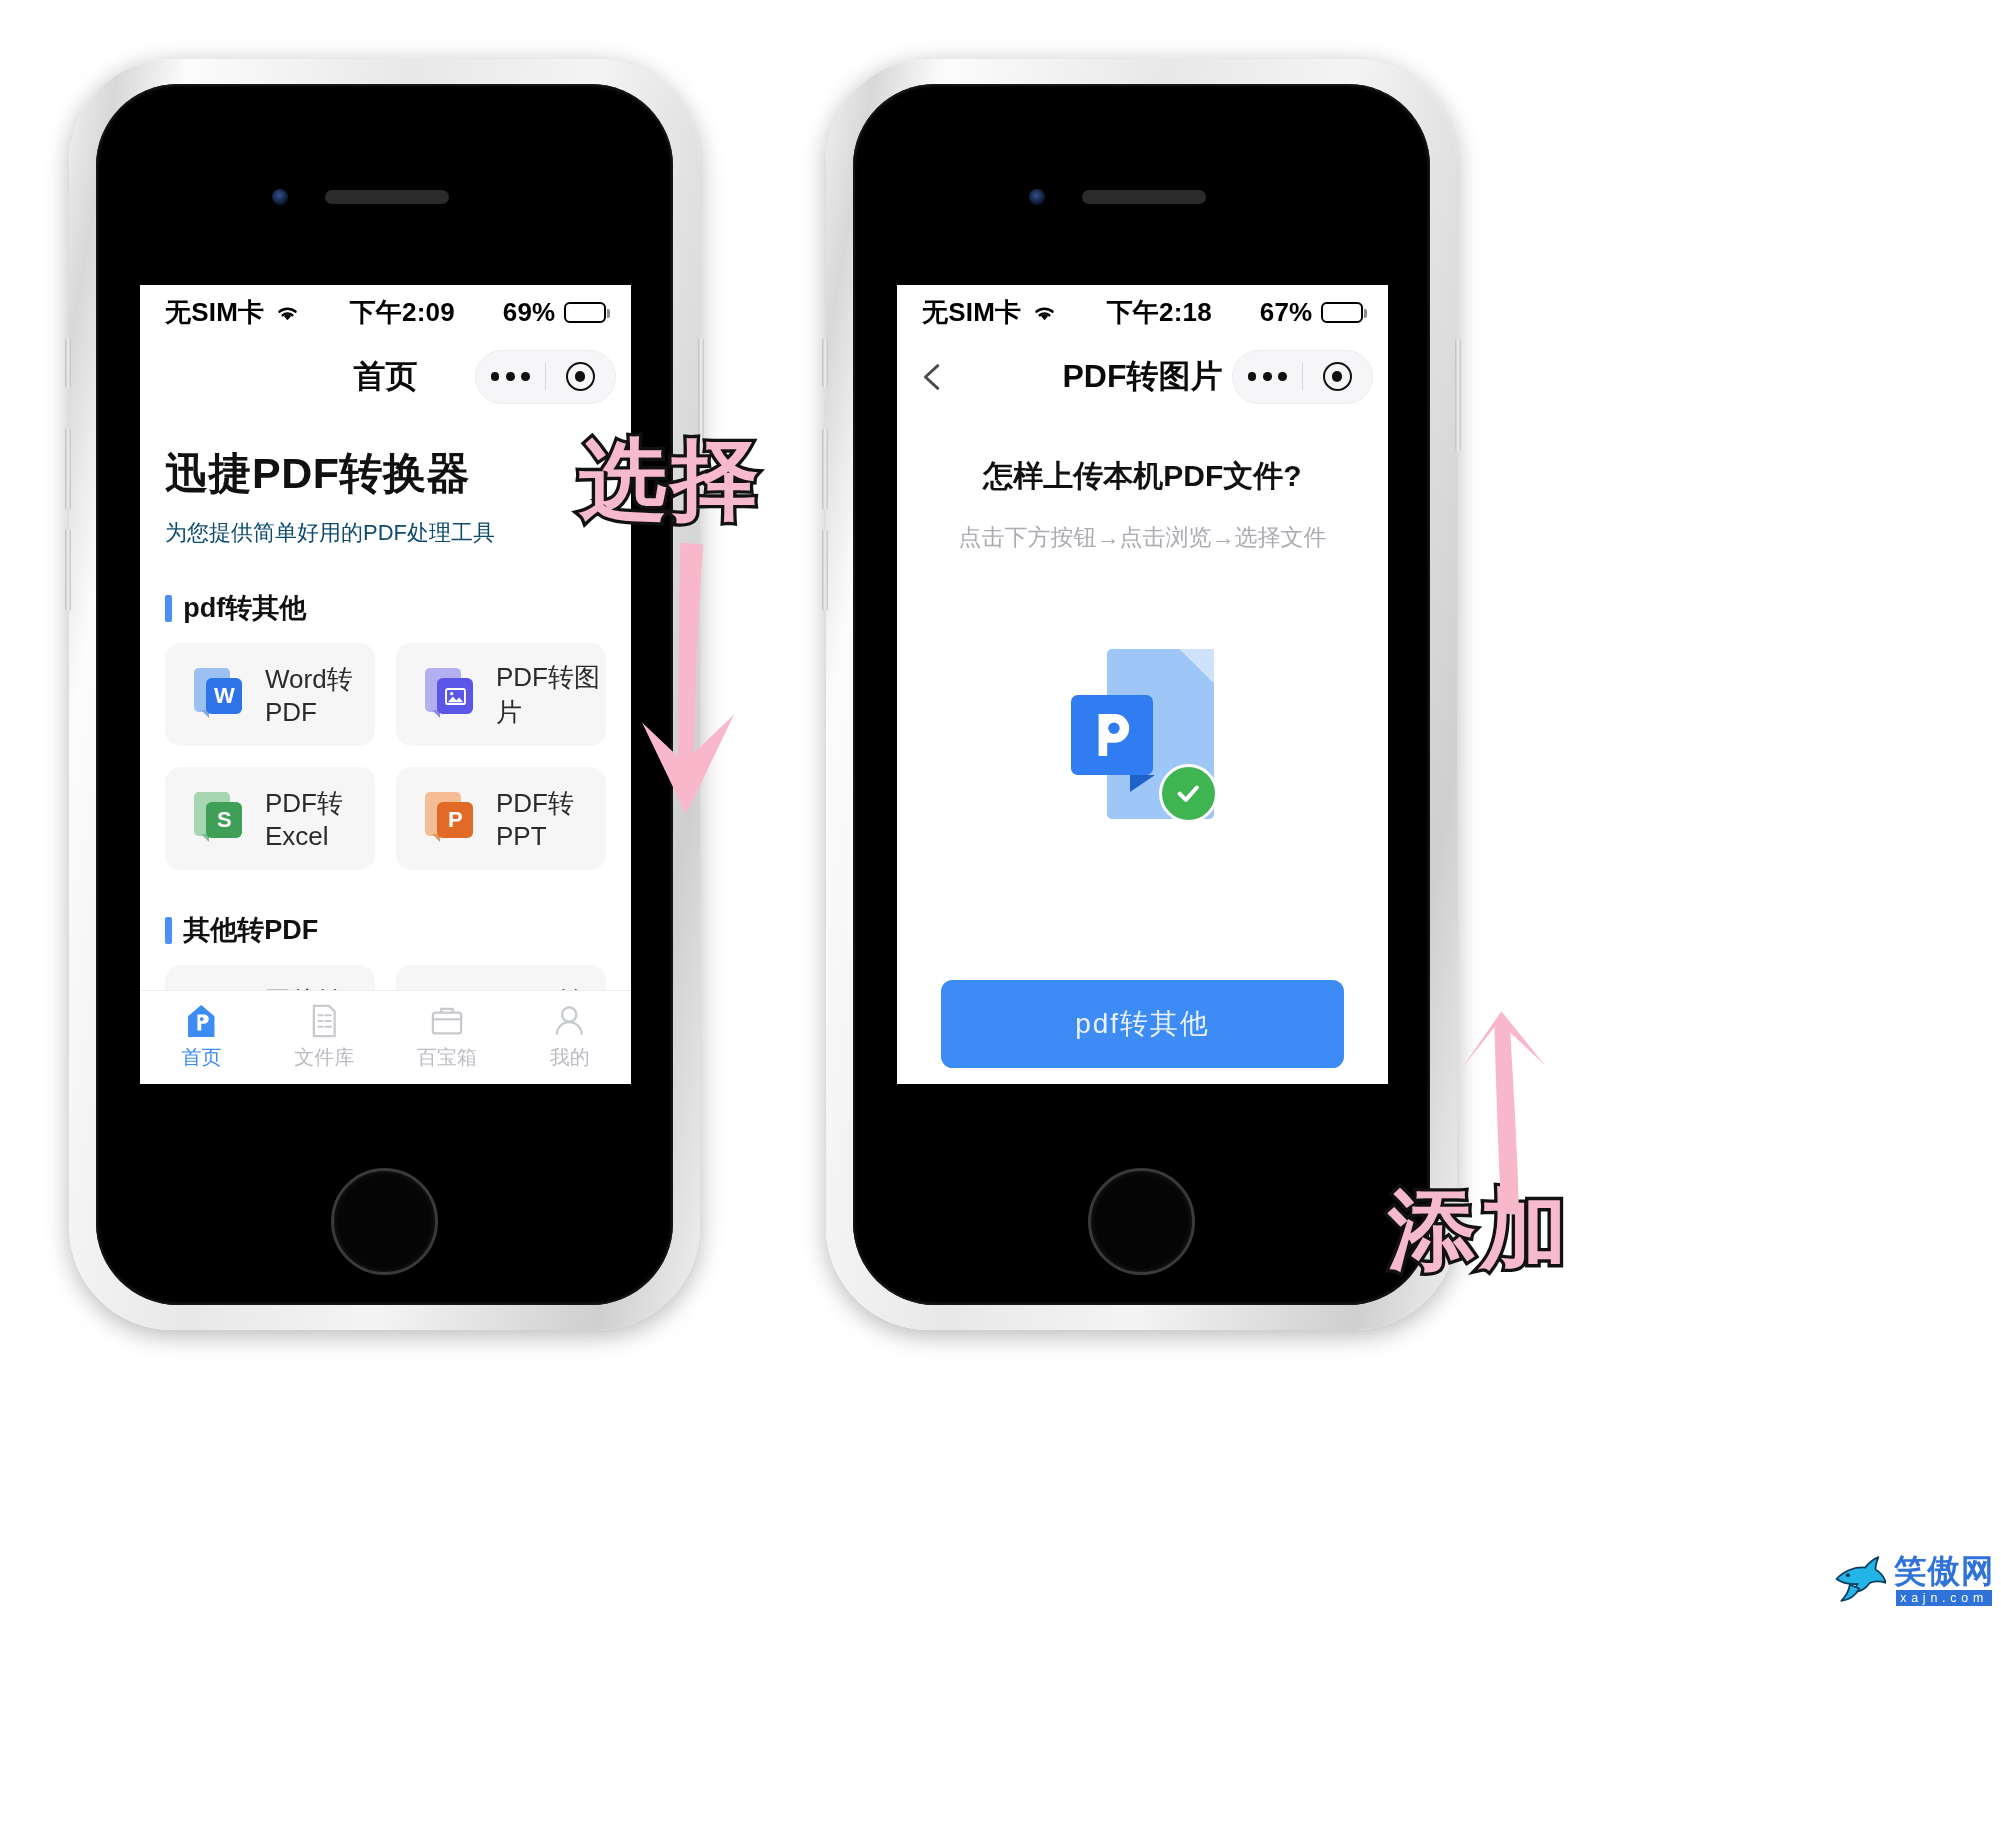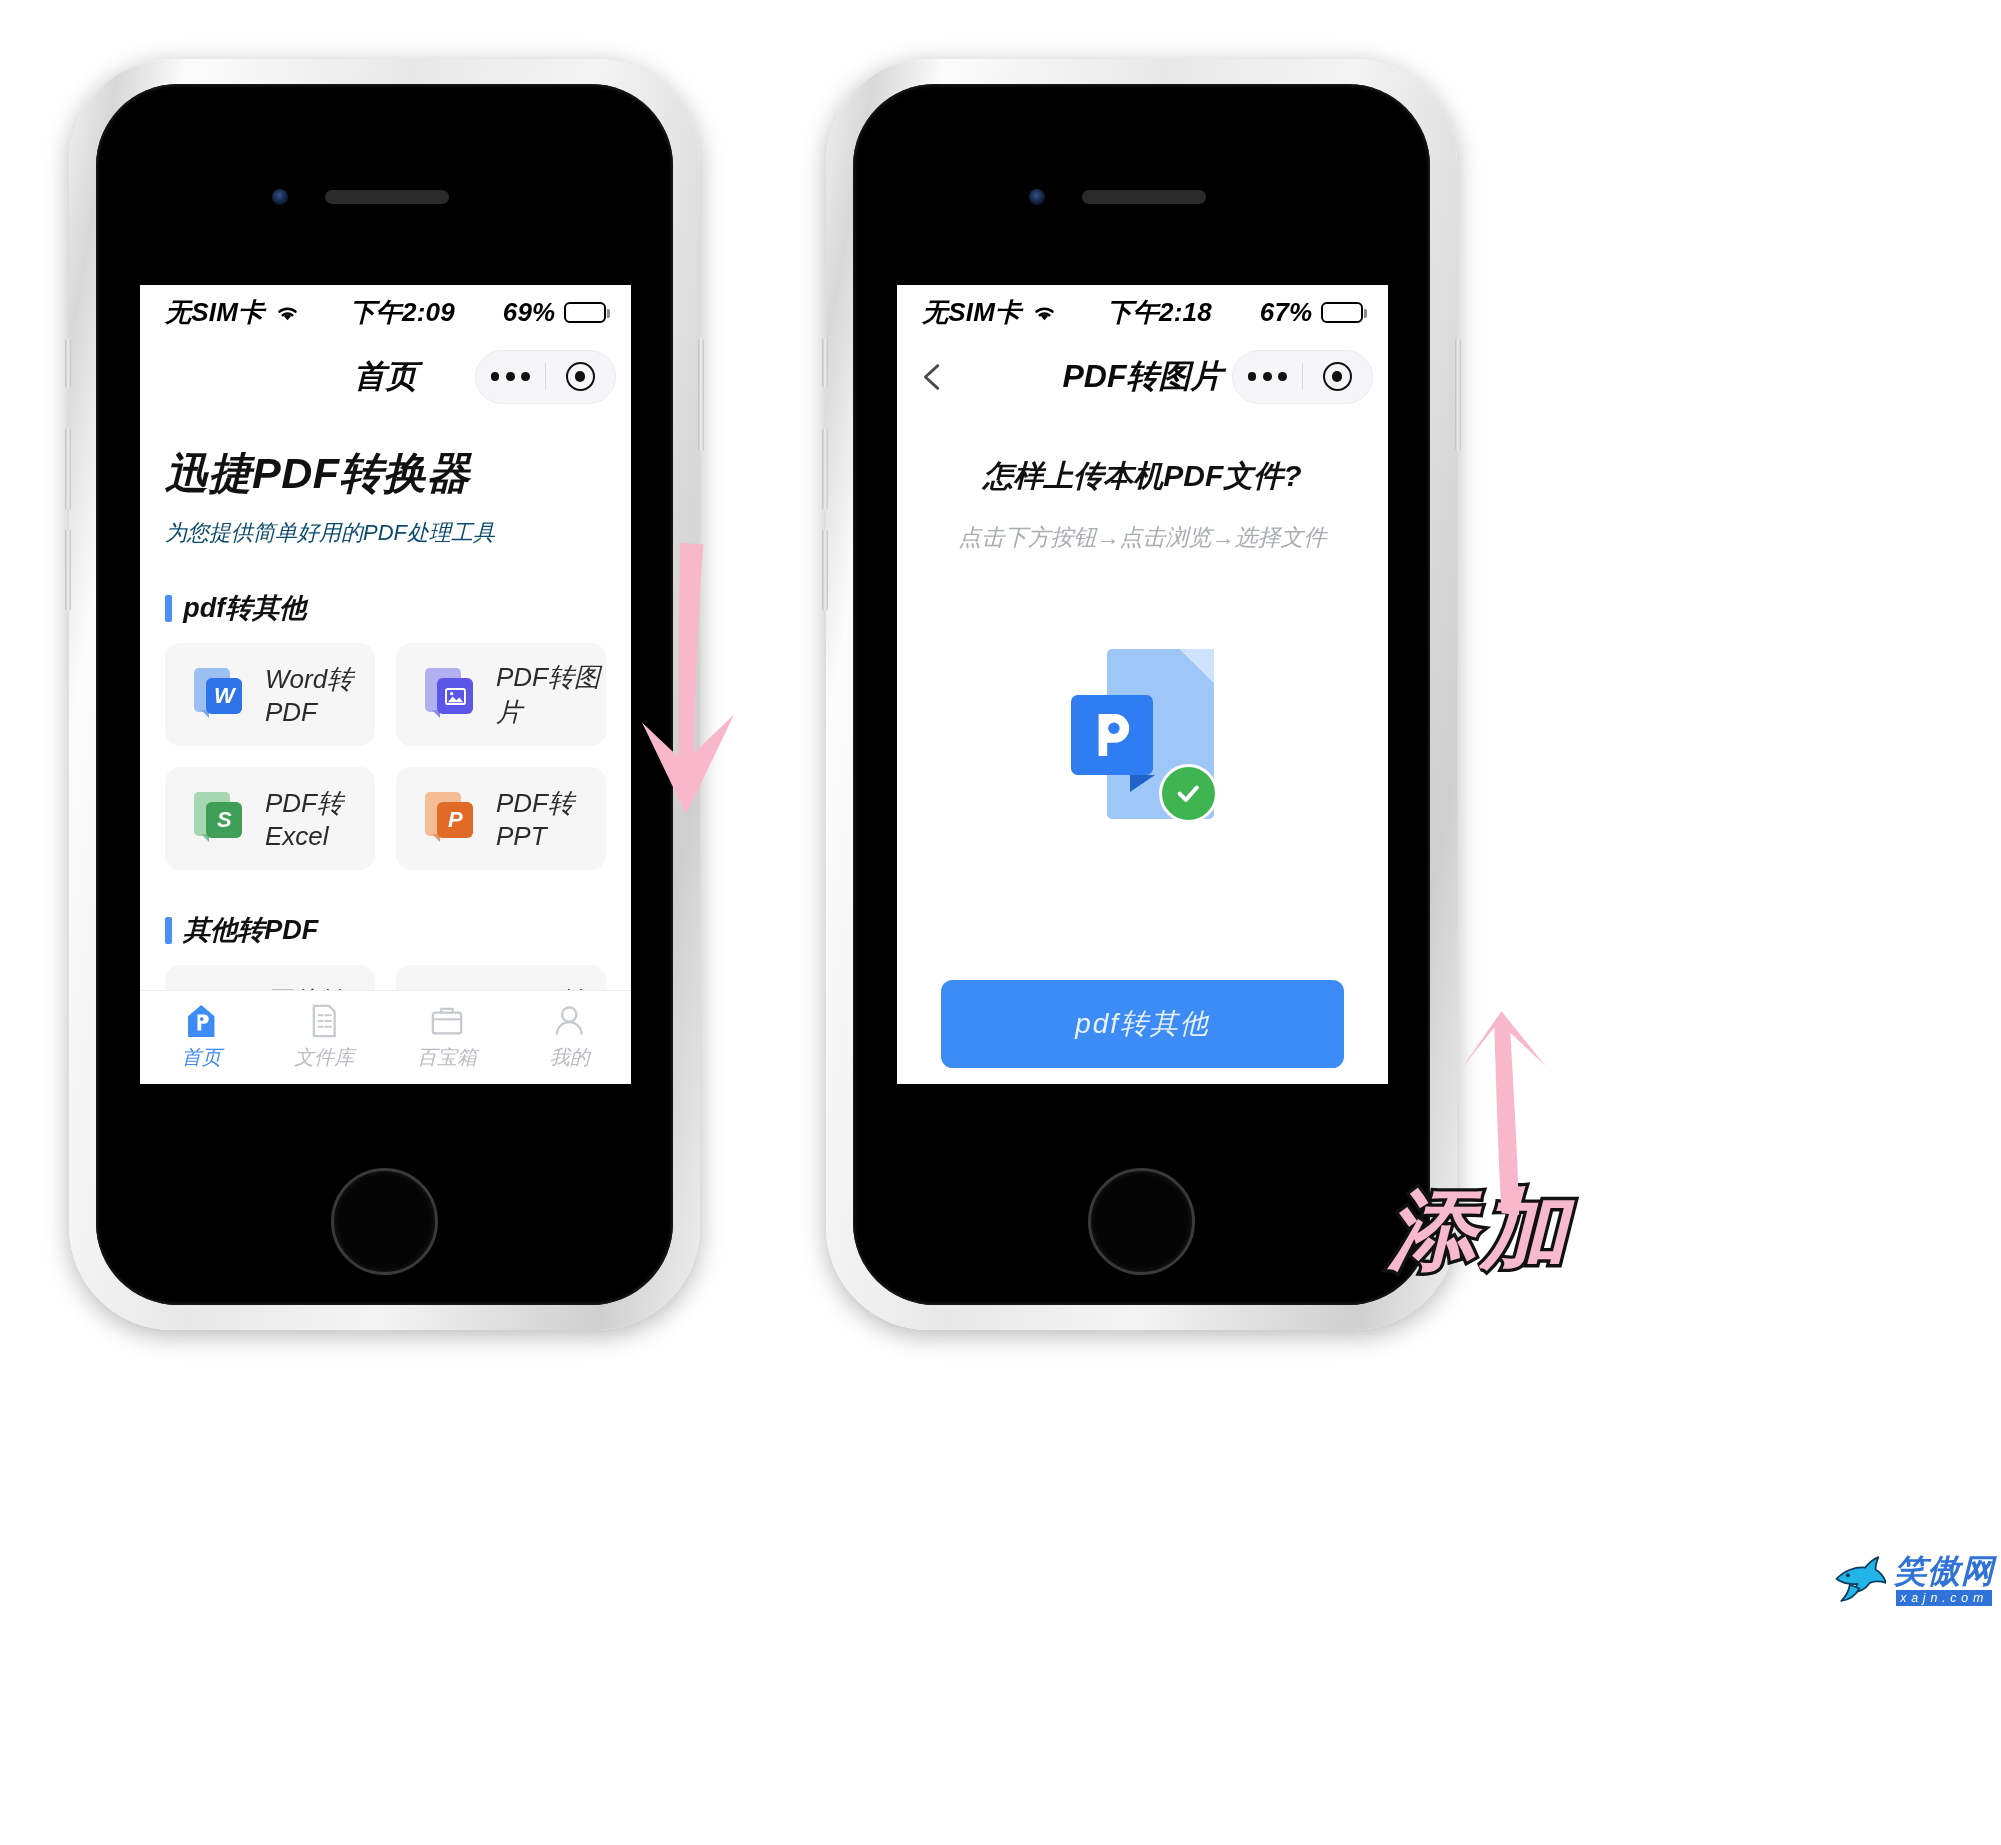--- a/index.html
+++ b/index.html
@@ -2,21 +2,21 @@
 <html><head>
 <meta charset="utf-8">
 <style>
   * { box-sizing: border-box; margin: 0; padding: 0; }
   html, body {
     width: 2002px; height: 1846px;
     background: #ffffff;
     font-family: "Liberation Sans", "DejaVu Sans", sans-serif;
     overflow: hidden;
   }
-  .stage { position: relative; width: 2002px; height: 1612px; background:#fff;font-style:italic; }
+  .stage { position: relative; width: 2002px; height: 1612px; background:#fff; }
 
   
   .phone { position: absolute; }
   .phone-body {
     position: absolute; inset: 0;
     border-radius: 103px;
     background: linear-gradient(100deg,#f2f2f2 0%,#d8d8d8 6%,#fcfcfc 14%,#e8e8e8 40%,#f4f4f4 62%,#cfcfcf 88%,#efefef 100%);
     box-shadow: 0 5.7px 25px rgba(0,0,0,.28);
   }
   .phone-bezel {
@@ -445,20 +445,21 @@
                 </svg>
             </span>
           </div>
         </div>
 
         <div class="upload-btn">pdf转其他</div>
       </div>
     </div>
   </div>
 
+  <div class="anno-text" style="left:579px; top:421px;">选择</div>
   <svg class="anno-arrow" viewBox="0 0 140 300" style="left:621px; top:535px; width:134px; height:287px;">
     <path d="M62 8 C 60 90, 60 160, 60 232 L 22 196 L 68 292 L 118 188 L 76 228 C 78 158, 80 86, 86 10 Z" fill="#f9b7cc"></path>
   </svg>
 
   <div class="anno-text" style="left:1388px; top:1171px;">添加</div>
   <svg class="anno-arrow" viewBox="0 0 140 240" style="left:1443px; top:1004px; width:124px; height:220px;">
     <path d="M66 232 C 62 160, 60 90, 58 22 L 20 70 L 66 4 L 116 66 L 76 28 C 80 96, 84 164, 86 234 Z" fill="#f9b7cc"></path>
   </svg>
 
   <div class="watermark">

